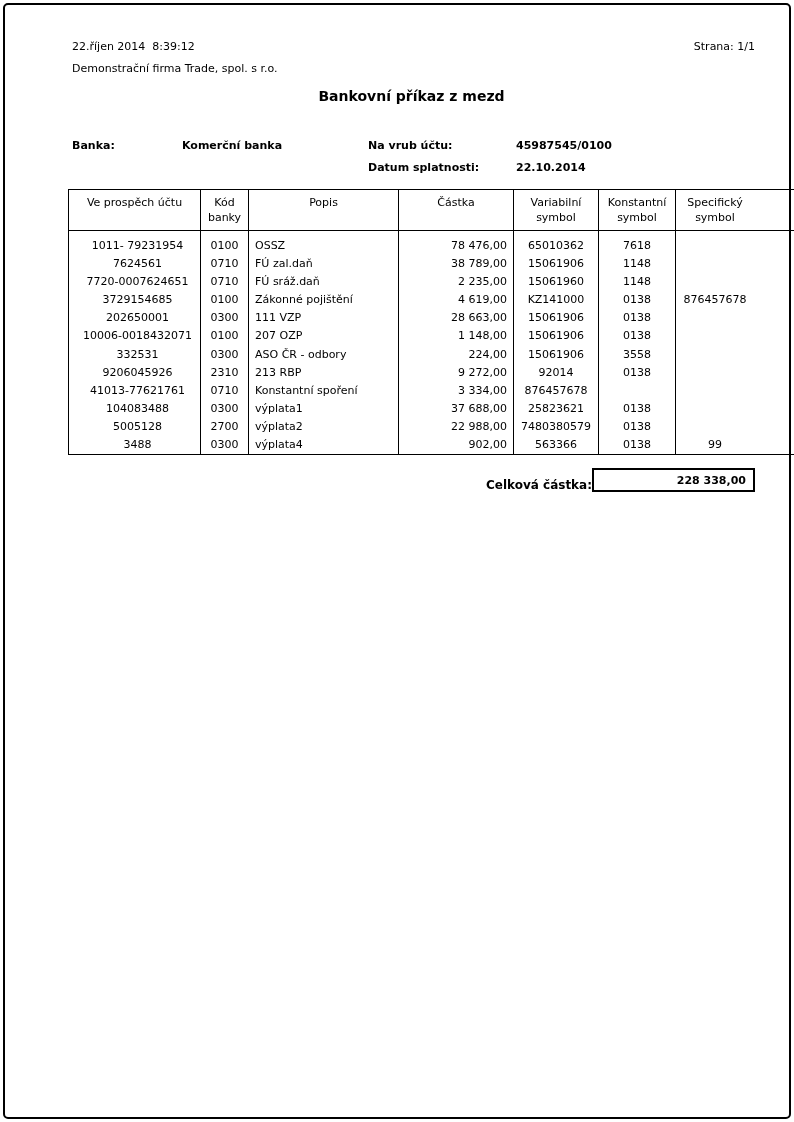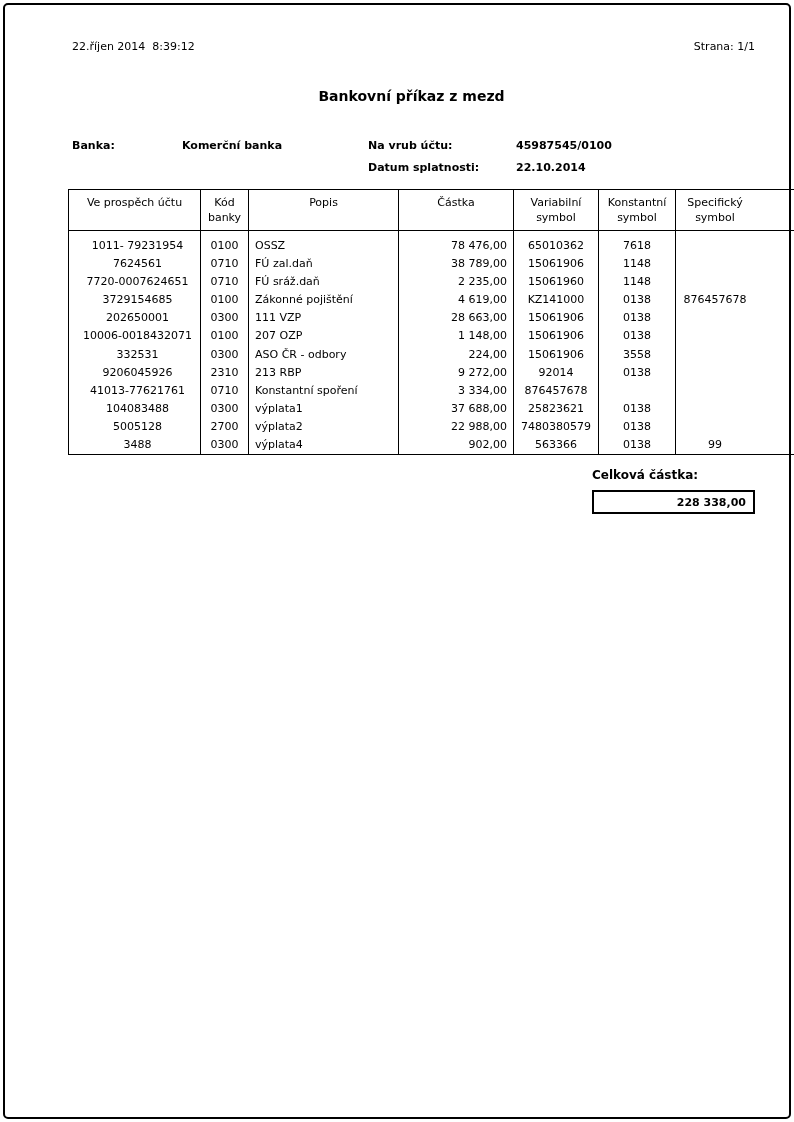--- a/index.html
+++ b/index.html
@@ -103,23 +103,22 @@
   .td.col-amount       { text-align: right; padding-right: 6px; }
   .td.col-variable_symbol,
   .td.col-constant_symbol,
   .td.col-specific_symbol { text-align: center; }
   
   .total-row {
     position: absolute;
     top: 468px;
     right: 39px;
     display: flex;
-    align-items: flex-start;
-    gap: 8px;
-    flex-direction: column;
+    align-items: flex-end;
+    gap: 0;
   }
   .total-label {
     font-weight: bold;
     font-size: 12px;
   }
   .total-box {
     width: 163px;
     height: 24px;
     border: 2px solid #000000;
     box-sizing: border-box;
@@ -135,20 +134,21 @@
 </style>
 </head>
 <body>
 
 <div class="page">
   <div class="frame"></div>
 
   <div class="topbar">
     <div class="topbar-left">
       <div>22.říjen 2014  8:39:12</div>
+      <div>Demonstrační firma Trade, spol. s r.o.</div>
     </div>
     <div class="page-indicator">Strana: 1/1</div>
   </div>
 
   <h1 class="title">Bankovní příkaz z mezd</h1>
 
   <div class="bank-info">
     <div>Banka:</div>
     <div>Komerční banka</div>
     <div>Na vrub účtu:</div>

